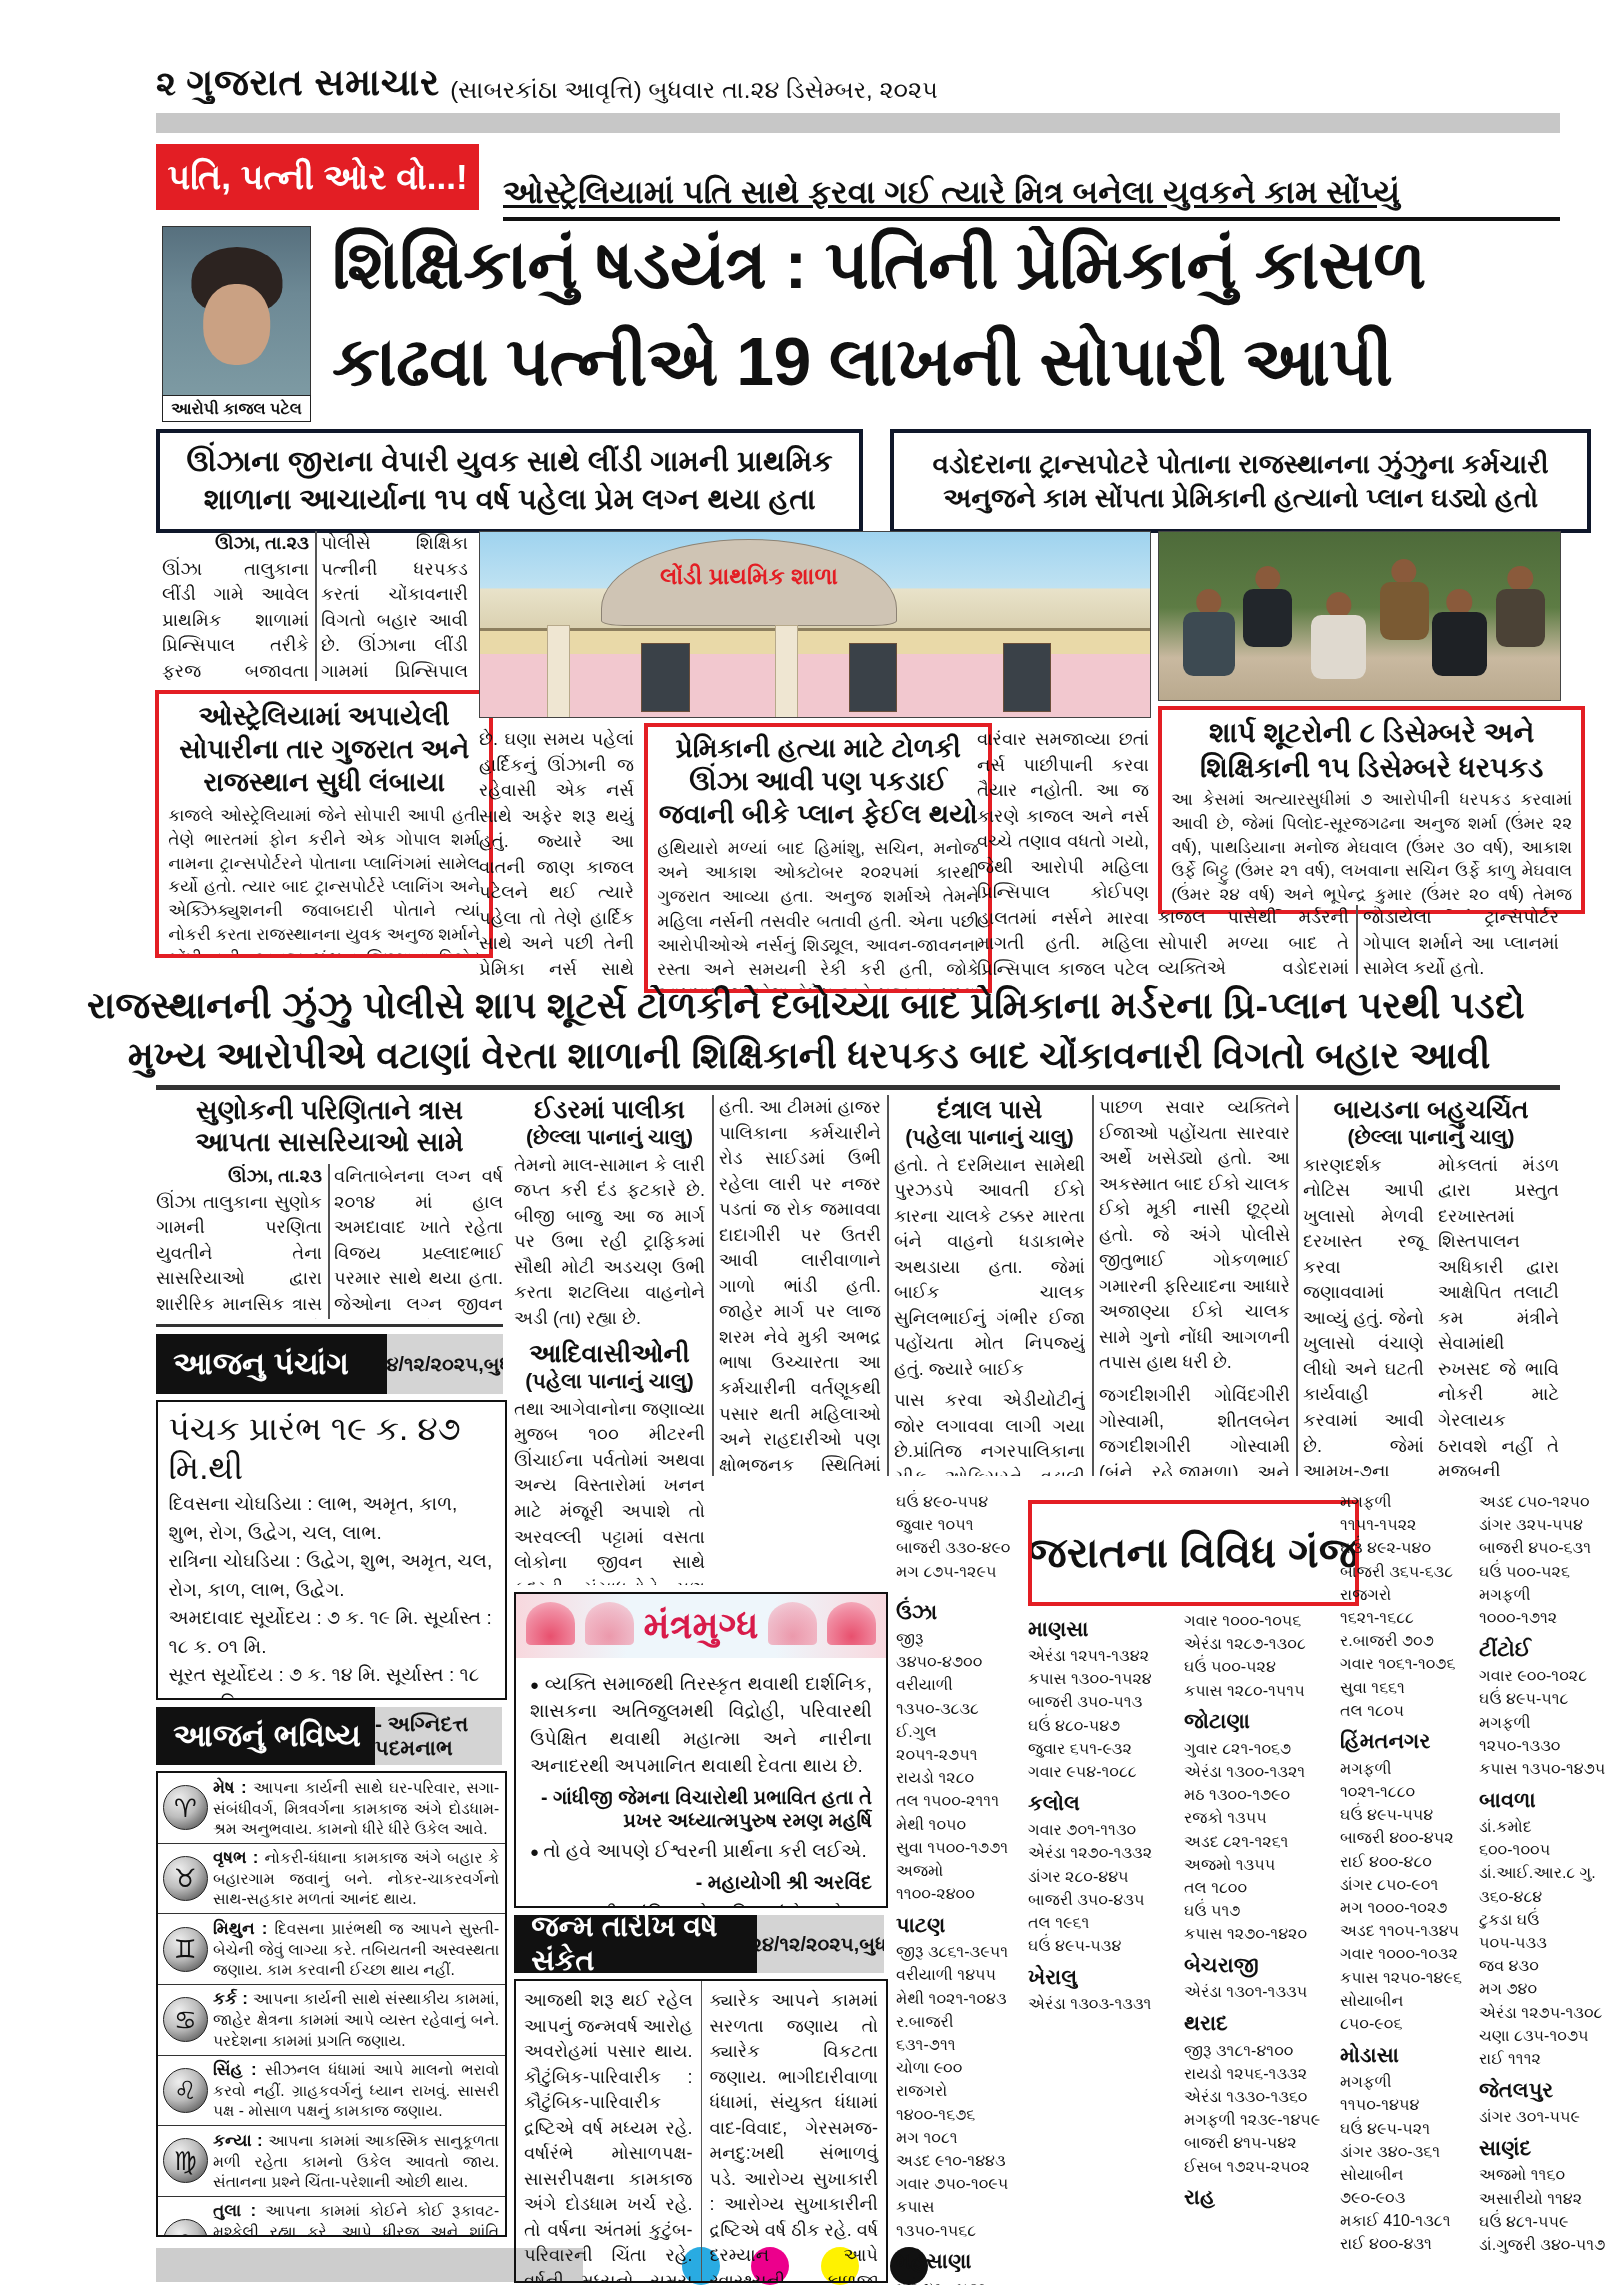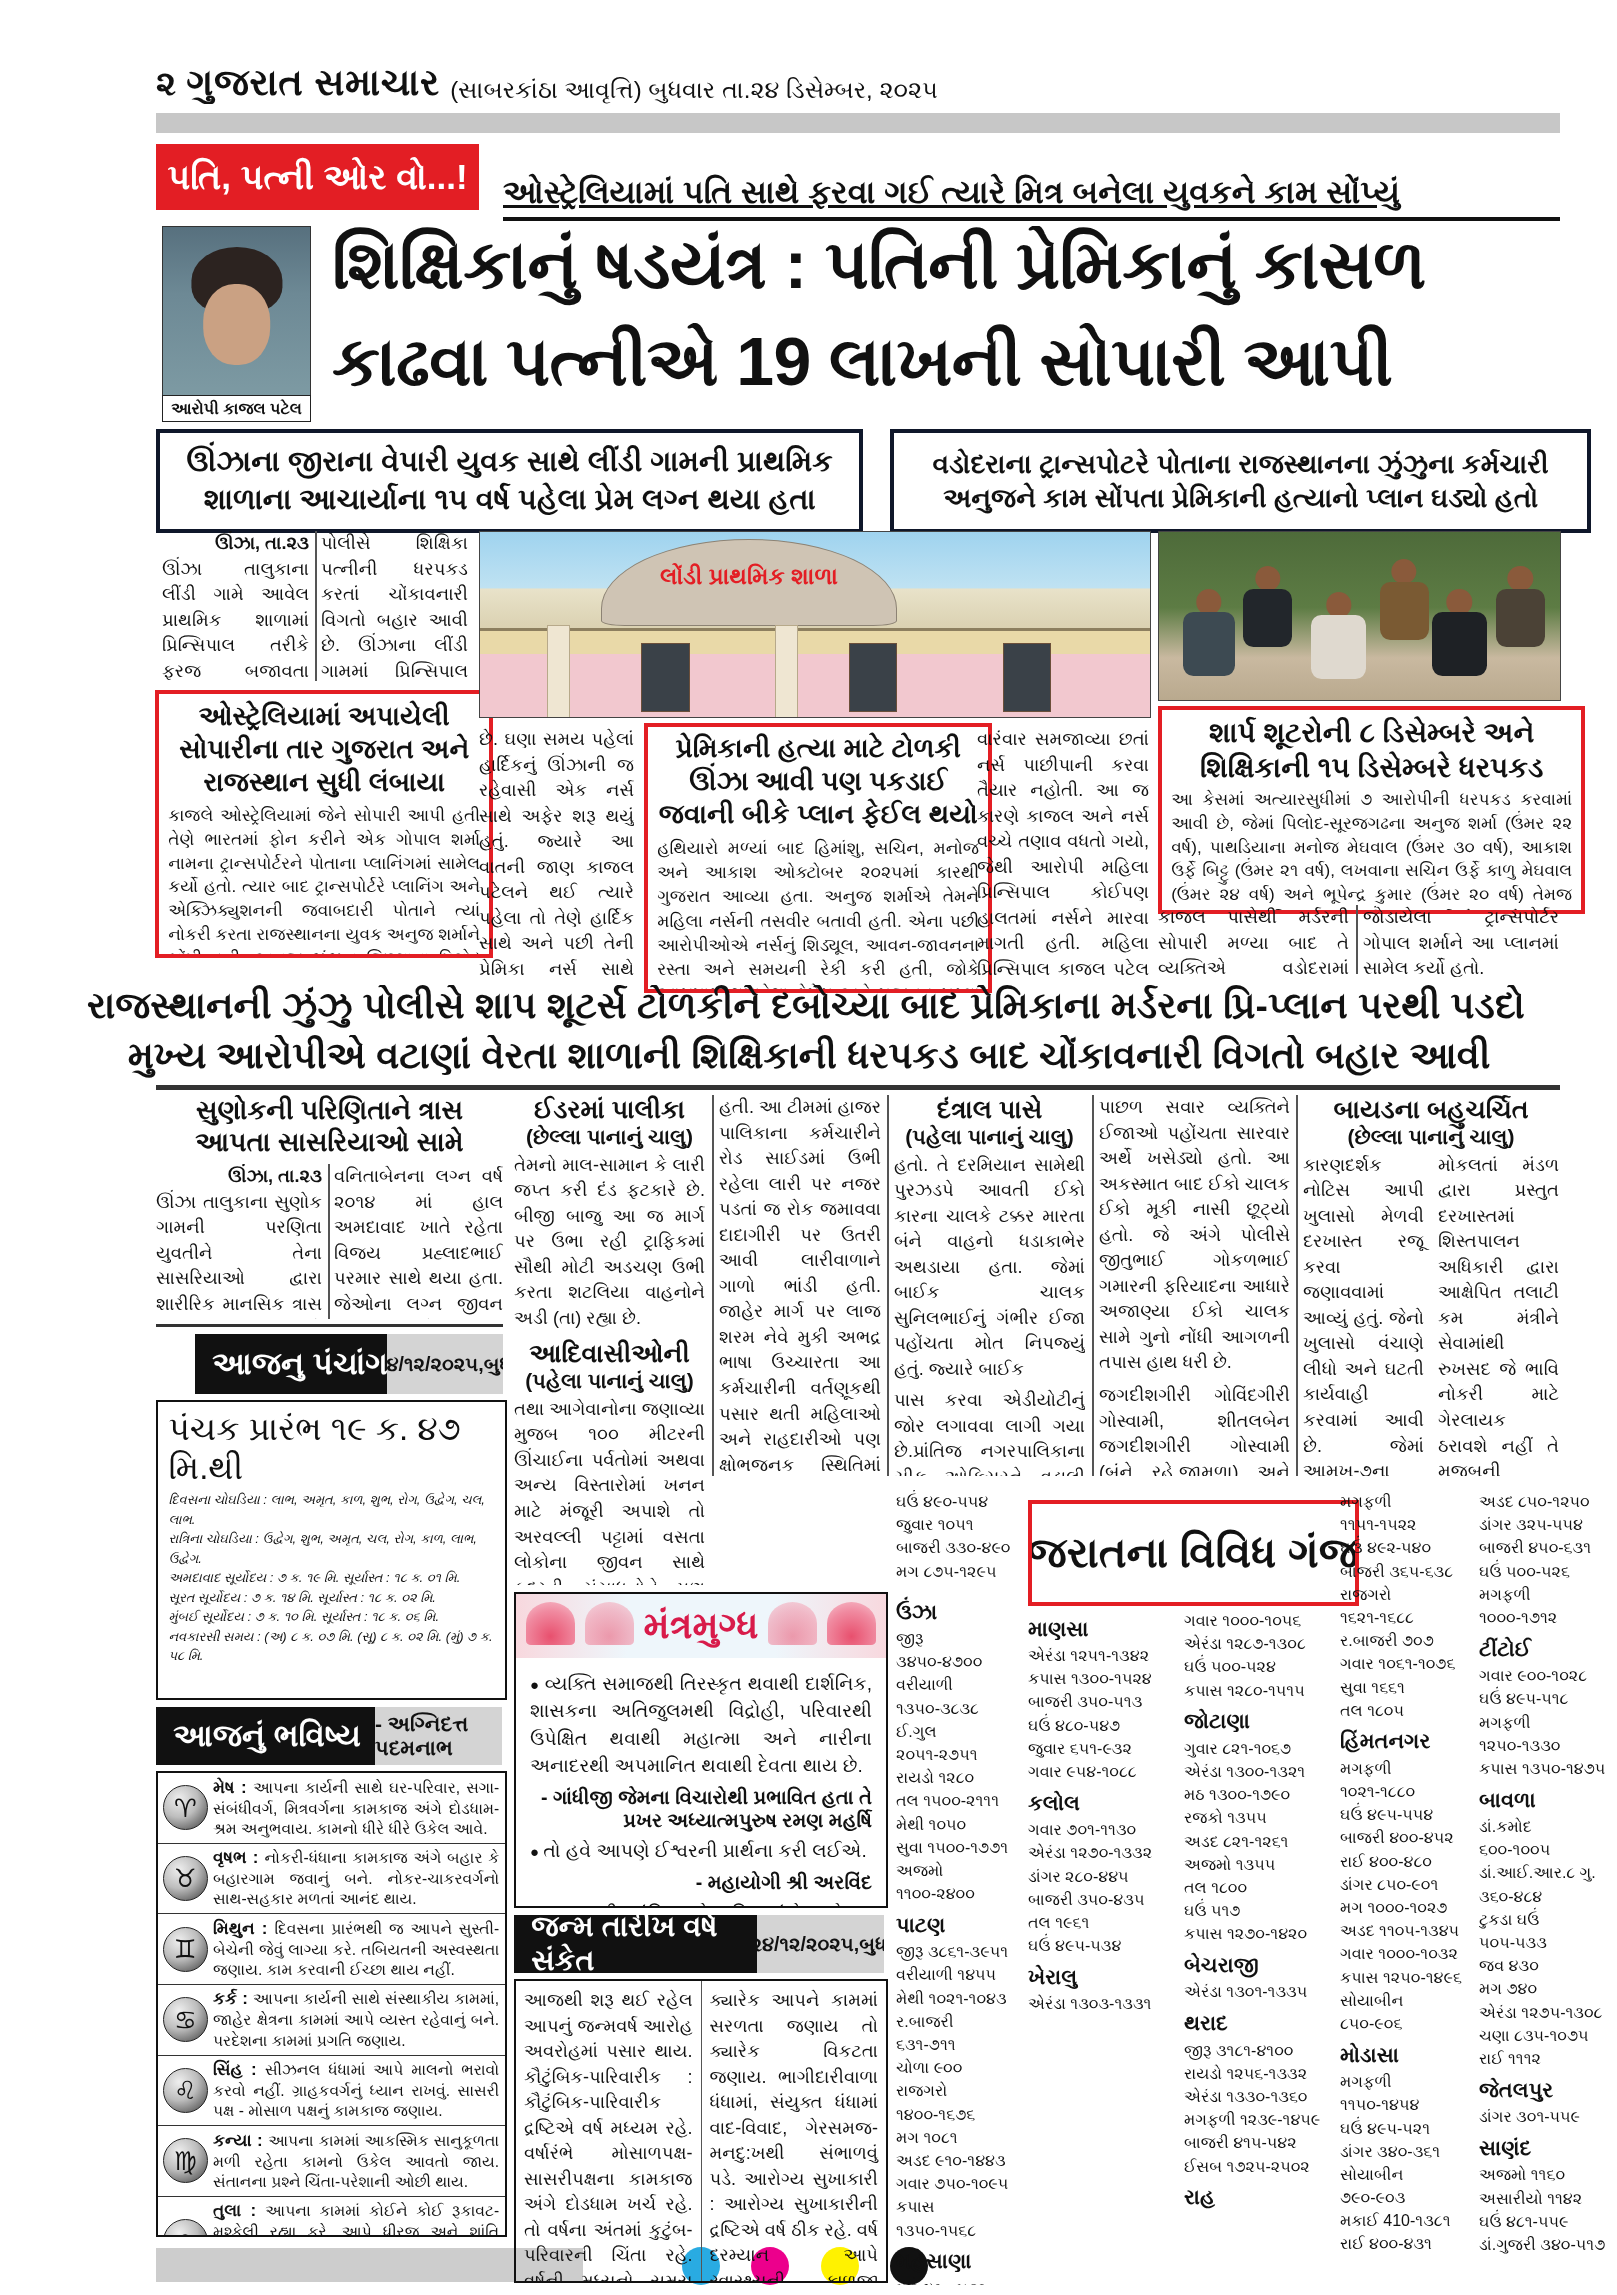--- a/index.html
+++ b/index.html
@@ -56,21 +56,21 @@
   .story-h{font-weight:bold;font-size:26.6px;text-align:center;line-height:1.2;}
   .cont-h{font-weight:bold;font-size:25.4px;text-align:center;}
   .cont-s{font-weight:bold;font-size:21px;text-align:center;}
   
   .blkhead{background:#111;color:#fff;font-size:31px;font-weight:bold;
            display:flex;align-items:center;padding-left:17.3px;}
   .blkhead:after{content:"";}
   .grayhead{background:#d4d4d4;font-size:24px;font-weight:bold;display:flex;align-items:center;justify-content:center;}
   .panbox{border:2.9px solid #111;}
   .pan-lead{font-size:33px;font-weight:normal;padding:8px 10.4px 2.3px 10.4px;}
-  .pan-line{font-size:13px;line-height:1.5;padding:0 10.4px;font-style:italic;}
+  .pan-line{font-size:19px;line-height:1.5;padding:0 10.4px;}
   .horo{border:2.9px solid #111;}
   .sign-row{display:flex;border-bottom:1.7px solid #333;align-items:center;}
   .sign-icon{flex:0 0 55px;display:flex;align-items:center;justify-content:center;}
   .sign-circle{width:43px;height:43px;border-radius:50%;
                background:radial-gradient(circle at 35% 30%,#efefef 0%,#bdbdbd 45%,#3a3a3a 100%);
                display:flex;align-items:center;justify-content:center;font-size:25.4px;color:#111;border:1.2px solid #222;}
   .sign-text{font-size:15.6px;line-height:1.3;padding:3.5px 5.8px 3.5px 0;text-align:justify;}
   .sign-text b{font-size:17px;}
   
   .mantra{border:2.9px solid #111;background:#c2410c;}
@@ -230,21 +230,21 @@
     <div class="btxt" style="margin-top:7px;">જગદીશગીરી ગોવિંદગીરી ગોસ્વામી, શીતલબેન જગદીશગીરી ગોસ્વામી (બંને રહે.જામળા) અને વિપુલસિંહ (રહે.સરોલી) વિરૂદ્ધ ફરિયાદ નોંધી સમગ્ર પ્રકરણે સાબરકાંઠા પોલીસે તપાસ હાથ ધરી છે.</div>
 
   </div>
   <div class="vline" style="left:1296px;top:1095px;height:381px;"></div>
   <div class="abs" style="left:1303px;top:1095px;width:256px;height:381px;">
     <div class="cont-h">બાયડના બહુચર્ચિત</div>
     <div class="cont-s">(છેલ્લા પાનાનું ચાલુ)</div>
     <div class="btxt" style="margin-top:3.5px;column-count:2;column-gap:14px;">કારણદર્શક નોટિસ આપી ખુલાસો મેળવી દરખાસ્ત રજૂ કરવા જણાવવામાં આવ્યું હતું. જેનો ખુલાસો વંચાણે લીધો અને ઘટતી કાર્યવાહી કરવામાં આવી છે. જેમાં આમુખ-૭ના પત્રથી પંચાયત સેવા પસંદગી મંડળ-ગાંધીનગરને દરખાસ્ત મોકલતાં મંડળ દ્વારા પ્રસ્તુત દરખાસ્તમાં શિસ્તપાલન અધિકારી દ્વારા આક્ષેપિત તલાટી કમ મંત્રીને સેવામાંથી રુખસદ જે ભાવિ નોકરી માટે ગેરલાયક ઠરાવશે નહીં તે મુજબની સૂચવેલી શિક્ષા સદર પ્રકરણના આક્ષેપો ગુણદોષના</div>
   </div>
 
-  <div class="abs blkhead" style="left:156px;top:1334px;width:231px;height:60px;margin-left:39px;">આજનુ પંચાંગ</div>
+  <div class="abs blkhead" style="left:156px;top:1334px;width:231px;height:60px;">આજનુ પંચાંગ</div>
   <div class="abs grayhead" style="left:387px;top:1334px;width:116px;height:60px;font-size:19.6px;">તા.૨૪/૧૨/૨૦૨૫,બુધવાર</div>
   <div class="abs panbox" style="left:156px;top:1400px;width:347px;height:296px;">
     <div class="pan-lead">પંચક પ્રારંભ ૧૯ ક. ૪૭ મિ.થી</div>
     <div>
         <div class="pan-line">દિવસના ચોઘડિયા : લાભ, અમૃત, કાળ, શુભ, રોગ, ઉદ્વેગ, ચલ, લાભ.</div>
         <div class="pan-line">રાત્રિના ચોઘડિયા : ઉદ્વેગ, શુભ, અમૃત, ચલ, રોગ, કાળ, લાભ, ઉદ્વેગ.</div>
         <div class="pan-line">અમદાવાદ સૂર્યોદય : ૭ ક. ૧૯ મિ. સૂર્યાસ્ત : ૧૮ ક. ૦૧ મિ.</div>
         <div class="pan-line">સૂરત સૂર્યોદય : ૭ ક. ૧૪ મિ. સૂર્યાસ્ત : ૧૮ ક. ૦૨ મિ.</div>
         <div class="pan-line">મુંબઈ સૂર્યોદય : ૭ ક. ૧૦ મિ. સૂર્યાસ્ત : ૧૮ ક. ૦૬ મિ.</div>
         <div class="pan-line">નવકારસી સમય : (અ) ૮ ક. ૦૭ મિ. (સૂ) ૮ ક. ૦૨ મિ. (મું) ૭ ક. ૫૮ મિ.</div>

